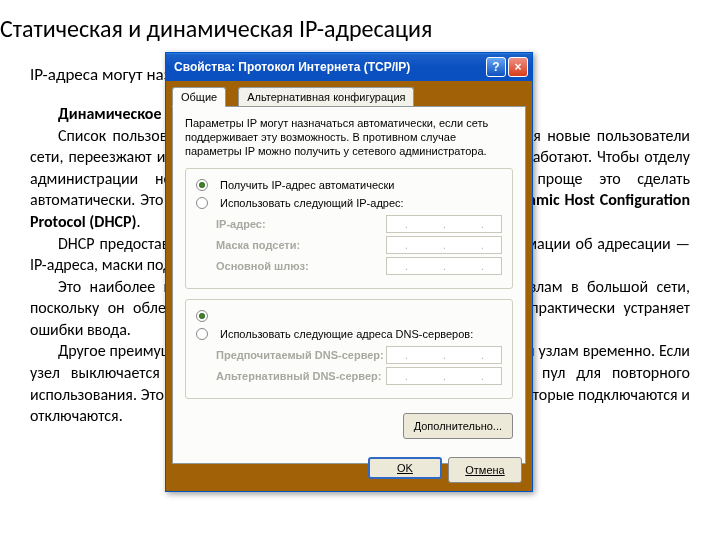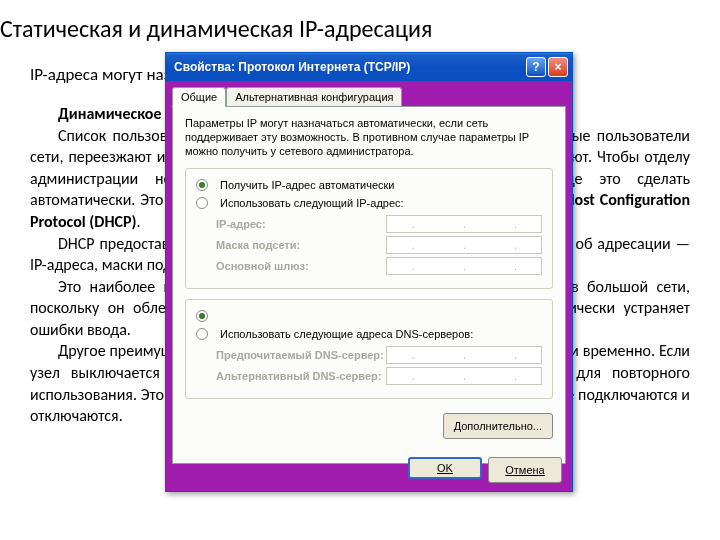--- a/index.html
+++ b/index.html
@@ -17,22 +17,22 @@
     position: absolute; left: 30px; right: 30px; top: 60px;
     font-size: 16px; line-height: 1.35;
     text-align: justify;
   }
   .bg-text .intro { padding: 4px 0 16px 0; font-size: 17px; }
   .bg-text b { font-weight: 700; }
   .bg-text .indent { text-indent: 28px; }
 
   .dialog {
     position: absolute; left: 165px; top: 52px;
-    width: 408px; height: 440px;
-    background: #a21caf;
+    width: 368px; height: 440px;
+    background: #a16207;
     border: 1px solid #0055c4;
     box-shadow: 2px 2px 6px rgba(0,0,0,0.4);
     font-family: Tahoma, sans-serif; font-size: 11px;
   }
   .titlebar {
     height: 28px;
     background: linear-gradient(to bottom, #2a81e8 0%, #1b5fc8 6%, #0a50c0 50%, #0a50c0 100%);
     display: flex; align-items: center; padding: 0 4px 0 8px;
     color: #fff;
   }
@@ -41,21 +41,21 @@
     width: 20px; height: 20px; margin-left: 2px;
     border: 1px solid #fff; border-radius: 3px;
     background: linear-gradient(to bottom, #6aa7f5, #0a50c0);
     color: #fff; display: flex; align-items: center; justify-content: center;
     font-weight: 700; font-size: 12px;
   }
   .titlebar-btn.close {
     background: linear-gradient(to bottom, #ee9084, #d83c1b);
   }
   .tabs {
-    display: flex; padding: 6px 6px 0 6px; gap: 0;
+    display: flex; padding: 6px 6px 0 6px; gap: 12px;
   }
   .tab {
     padding: 3px 8px; font-size: 11px;
     border: 1px solid #919b9c; border-bottom: none;
     background: #f3f2ea; border-radius: 3px 3px 0 0;
     position: relative;
   }
   .tab.active {
     background: #fcfcfa; z-index: 2;
     border-bottom: 1px solid #fcfcfa; margin-bottom: -1px;

